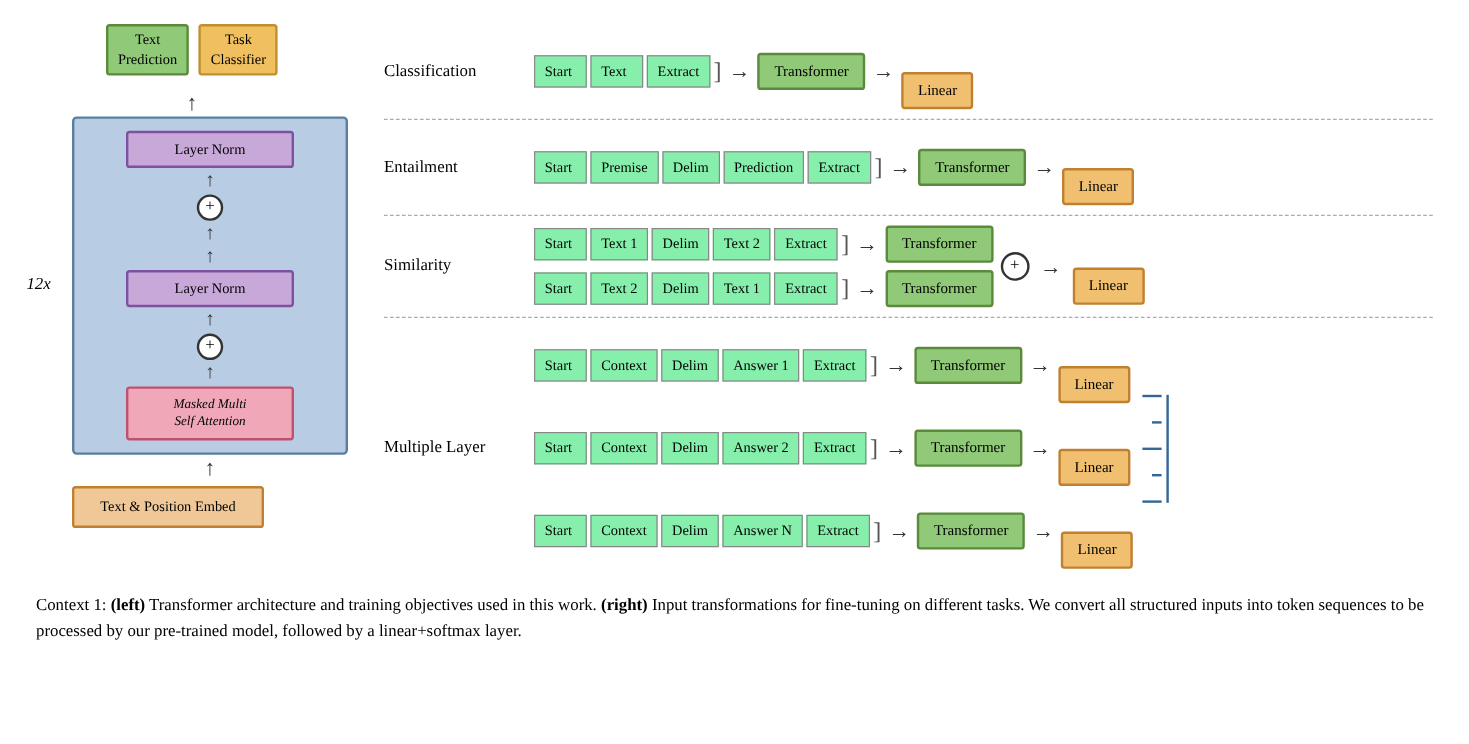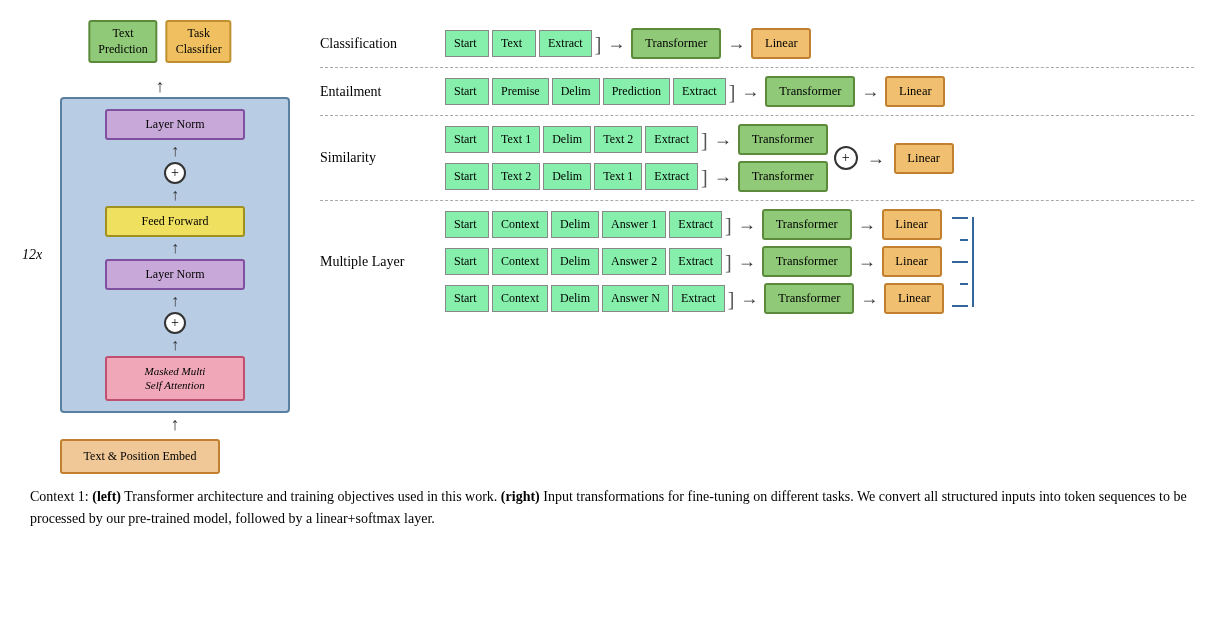--- a/index.html
+++ b/index.html
@@ -206,20 +206,21 @@
     }
 
     .linear-box {
       border: 2px solid #c08030;
       background: #f0c070;
       padding: 6px 10px;
       font-size: 12.5px;
       text-align: center;
       border-radius: 3px;
       min-width: 60px;
+      margin-top: 32px;
     }
 
     .plus-add {
       width: 24px;
       height: 24px;
       border-radius: 50%;
       border: 2px solid #333;
       display: flex;
       align-items: center;
       justify-content: center;
@@ -279,21 +280,20 @@
         <div class="layer-label">12x</div>
         <div class="main-block">
           <div class="left-inner-col">
 
             <div class="inner-box box-purple">Layer Norm</div>
             <div class="arrow-up">↑</div>
             <div class="plus-circle">+</div>
 
             <div class="arrow-up">↑</div>
 
-            <div class="inner-box box-yellow">Feed Forward</div>
             <div class="arrow-up">↑</div>
 
             <div class="inner-box box-purple">Layer Norm</div>
             <div class="arrow-up">↑</div>
             <div class="plus-circle">+</div>
             <div class="arrow-up">↑</div>
 
             <div class="inner-box box-pink" style="font-size:11px; line-height:1.3;">Masked Multi<br>Self Attention</div>
           </div>
         </div>

